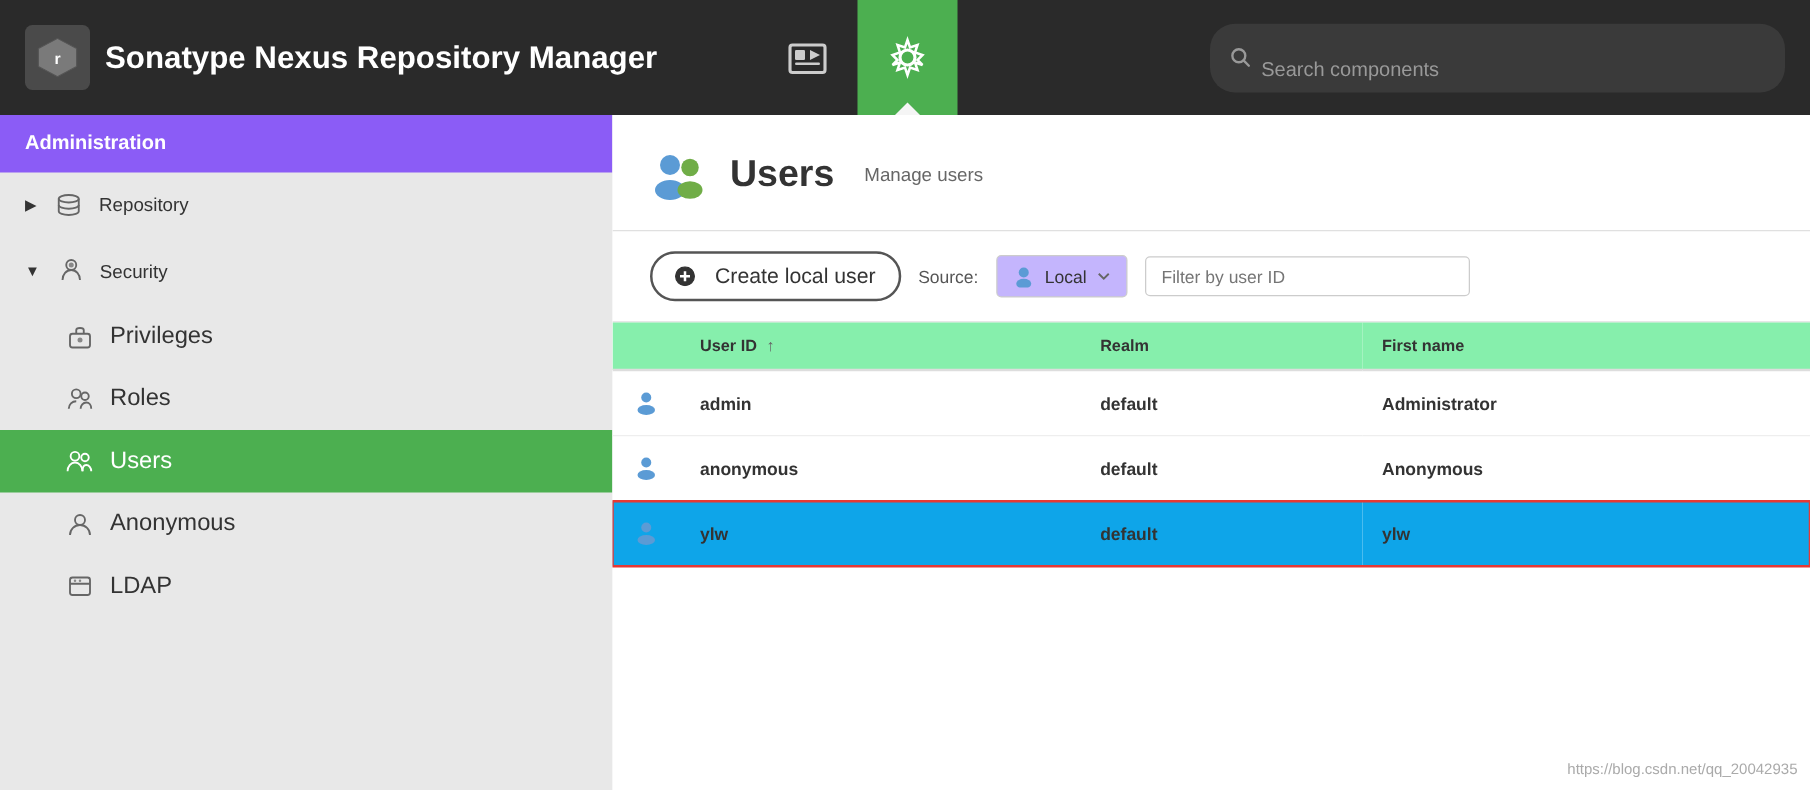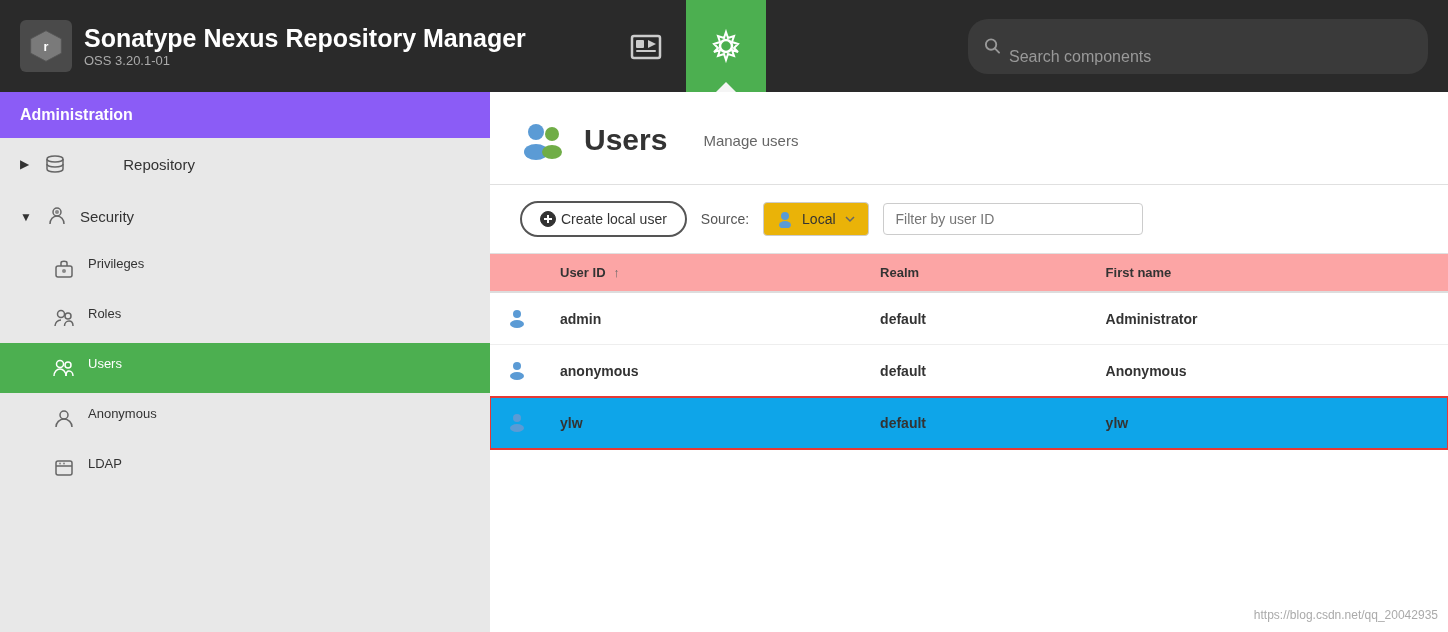--- a/index.html
+++ b/index.html
@@ -50,71 +50,71 @@
     .sidebar { width: 490px; background: #e8e8e8; flex-shrink: 0; overflow-y: auto; }
     .sidebar-header {
       background: #8b5cf6; color: white; padding: 14px 20px;
       font-size: 16px; font-weight: 600;
     }
     .sidebar-item {
       display: flex; align-items: center; gap: 12px; padding: 14px 20px;
       cursor: pointer; color: #333;
     }
     .sidebar-item .item-icon { width: 24px; height: 24px; display: flex; align-items: center; justify-content: center; flex-shrink: 0; }
-    .sidebar-item .item-label { font-size: 15px; margin-left: 44px; }
+    .sidebar-item .item-label { font-size: 15px; }
 
     .sidebar-section { }
     .sidebar-section-header {
       display: flex; align-items: center; gap: 12px; padding: 14px 20px;
       cursor: pointer; color: #333; font-size: 15px;
     }
     .sidebar-children { }
     .sidebar-child {
-      display: flex; gap: 12px; padding: 13px 20px 13px 52px;
-      cursor: pointer; color: #333; font-size: 13px;
+      display: flex; align-items: center; gap: 12px; padding: 13px 20px 13px 52px;
+      cursor: pointer; color: #333; font-size: 19px;
     }
     .sidebar-child.active { background: #4caf50; color: white; }
     .sidebar-child .child-icon { width: 24px; height: 24px; display: flex; align-items: center; justify-content: center; flex-shrink: 0; }
 
     
     .content { flex: 1; background: white; overflow-y: auto; }
     .content-header {
       display: flex; align-items: center; gap: 16px; padding: 24px 30px 20px;
       border-bottom: 1px solid #e0e0e0;
     }
     .content-header-icon { width: 48px; height: 48px; }
     .content-title { font-size: 30px; font-weight: 700; color: #333; }
-    .content-subtitle { font-size: 15px; color: #666; margin-left: 20px; }
+    .content-subtitle { font-size: 15px; color: #666; margin-left: 8px; }
 
     .toolbar {
       display: flex; align-items: center; gap: 14px; padding: 16px 30px;
       border-bottom: 1px solid #e0e0e0;
     }
     .create-btn {
-      display: flex; align-items: center; gap: 5px;
+      display: flex; align-items: center; gap: 16px;
       border: 2px solid #555; border-radius: 20px; padding: 8px 18px;
-      cursor: pointer; font-size: 14px; color: #333; background: white;
+      cursor: pointer; font-size: 17px; color: #333; background: white;
     }
 
     .source-label { font-size: 14px; color: #555; }
     .source-dropdown {
       display: flex; align-items: center; gap: 8px;
       border: 1px solid #ccc; border-radius: 4px; padding: 7px 12px;
-      cursor: pointer; background: #eab308; font-size: 14px; color: #333;
+      cursor: pointer; background: #c4b5fd; font-size: 14px; color: #333;
     }
 
     .filter-input {
       border: 1px solid #ccc; border-radius: 4px; padding: 7px 12px;
       font-size: 14px; color: #a21caf; width: 260px; outline: none;
     }
 
     
     .users-table { width: 100%; border-collapse: collapse; }
     .users-table th {
-      background: #fca5a5; text-align: left; padding: 11px 16px;
+      background: #86efac; text-align: left; padding: 11px 16px;
       font-size: 13px; font-weight: 700; color: #333;
       border-bottom: 2px solid #ddd;
     }
     .users-table td {
       padding: 13px 16px; font-size: 14px; color: #333;
       border-bottom: 1px solid #eee;
       font-weight: bold;
     }
     .icon-cell { width: 44px; padding: 13px 8px 13px 16px; }
     .sort-arrow { margin-left: 4px; color: #666; }
@@ -133,21 +133,20 @@
 <div class="top-nav">
   <div class="logo-area">
     <div class="logo-hex">
       <svg viewBox="0 0 40 40" fill="none" xmlns="http://www.w3.org/2000/svg">
         <polygon points="20,3 37,12 37,28 20,37 3,28 3,12" fill="#7a7a7a" stroke="#555" stroke-width="1"></polygon>
         <text x="20" y="26" text-anchor="middle" fill="white" font-size="14" font-weight="bold">r</text>
       </svg>
     </div>
     <div class="app-title">
       <div class="title">Sonatype Nexus Repository Manager</div>
-      <div class="version">OSS 3.20.1-01</div>
     </div>
   </div>
 
   <div class="nav-icons">
     <div class="nav-icon-btn" title="Browse">
       <svg viewBox="0 0 36 36" fill="none" xmlns="http://www.w3.org/2000/svg">
         <rect x="4" y="8" width="28" height="22" rx="2" stroke="#ccc" stroke-width="2.5" fill="none"></rect>
         <rect x="8" y="12" width="8" height="8" rx="1" fill="#ccc"></rect>
         <rect x="8" y="22" width="20" height="2" rx="1" fill="#ccc"></rect>
         <path d="M20 12 L28 16 L20 20 Z" fill="#ccc"></path>

